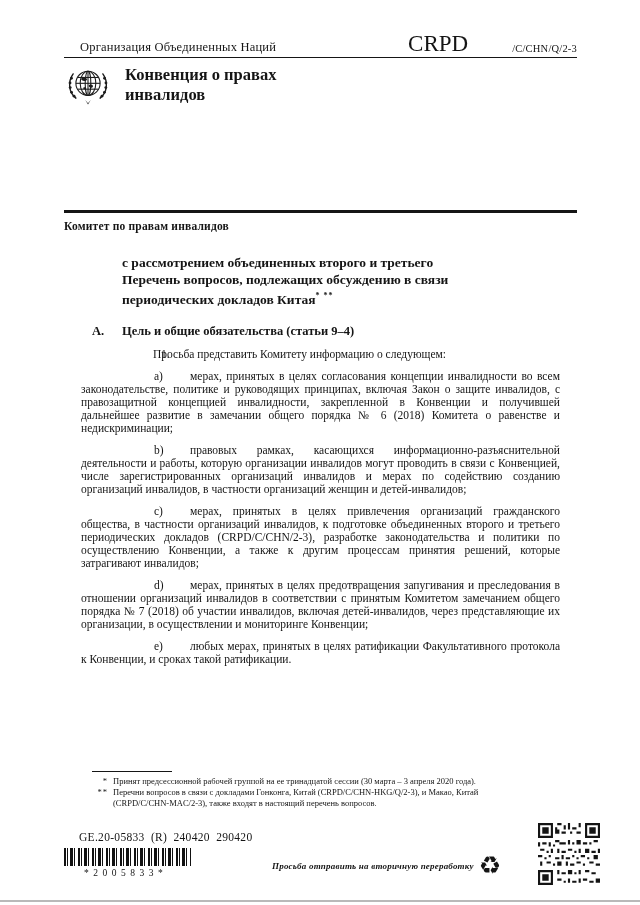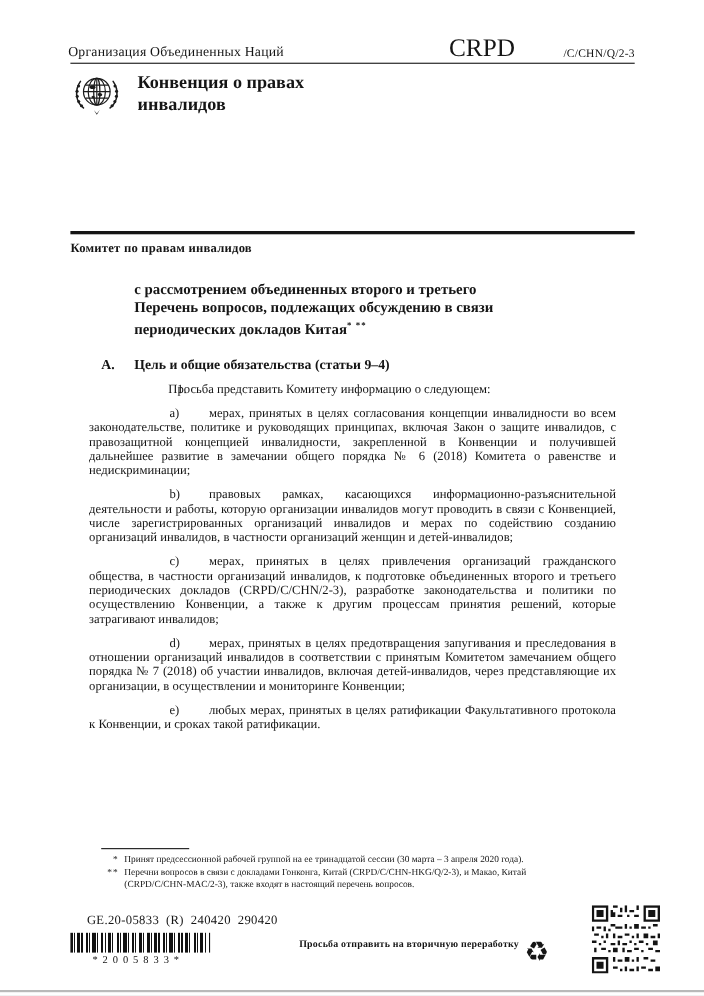--- a/index.html
+++ b/index.html
@@ -1,21 +1,21 @@
 <!DOCTYPE html>
 <html><head>
 <meta charset="utf-8">
 <style>
   html,body{margin:0;padding:0;background:#e8e8e8;}
   .page{position:relative;width:640px;height:905px;background:#fff;margin:0 auto;
         font-family:"Liberation Serif",serif;color:#151515;overflow:hidden;}
   .abs{position:absolute;}
 
   
-  .org-name{left:62px;top:40px;font-size:12.5px;letter-spacing:.2px;}
+  .org-name{left:80px;top:40px;font-size:12.5px;letter-spacing:.2px;}
   .doc-symbol{right:63px;top:31px;font-size:23px;white-space:nowrap;}
   .doc-symbol .sub{font-size:10.5px;position:relative;top:1px;letter-spacing:.2px;margin-left:44px;}
   .rule-thin{left:64px;top:57px;width:513px;height:1px;background:#151515;}
   .emblem{left:63px;top:62px;}
   .conv-title{left:125px;top:65px;width:175px;font-size:16.5px;font-weight:bold;line-height:20px;}
   .distr{left:428px;top:69px;width:152px;font-size:10.5px;line-height:13px;}
   .distr div{white-space:nowrap;}
   .distr .langs{white-space:normal;}
 
   
@@ -44,21 +44,21 @@
   .footnotes{left:92px;top:776px;width:428px;font-size:8.5px;line-height:11px;}
   .fn{display:flex;}
   .fn .mark{width:16px;text-align:right;padding-right:5px;flex:none;letter-spacing:1px;}
   .fn .txt{flex:1;}
 
   
   .ge-line{left:79px;top:831px;font-size:11.5px;white-space:pre;letter-spacing:.3px;}
   .barcode{left:64px;top:848px;width:127px;height:18px;
     background:repeating-linear-gradient(90deg,#111 0 2px,#fff 2px 3px,#111 3px 4px,#fff 4px 6px,#111 6px 9px,#fff 9px 10px,#111 10px 11px,#fff 11px 14px);}
   .barcode-text{left:64px;top:868px;font-size:9.5px;letter-spacing:4.5px;font-family:Liberation Serif, serif;margin-left:20px;}
-  .recycle-line{left:272px;top:853px;display:flex;align-items:flex-start;}
+  .recycle-line{left:272px;top:853px;display:flex;align-items:center;font-style:italic;}
   .recycle-line .txt{font-size:9px;font-weight:bold;letter-spacing:.2px;}
   .recycle-line .glyph{font-size:25px;line-height:25px;margin-left:5px;font-family:"DejaVu Sans",sans-serif;}
   .qr{left:538px;top:823px;}
   .page-edge{left:0;top:900px;width:640px;height:1.5px;background:#b9b9b9;}
 </style>
 </head>
 <body>
 
 <div class="page">
 

